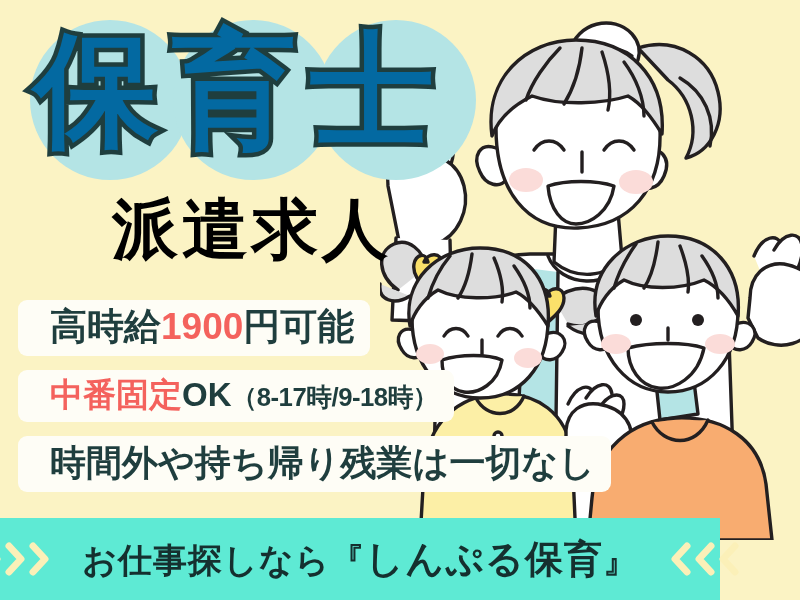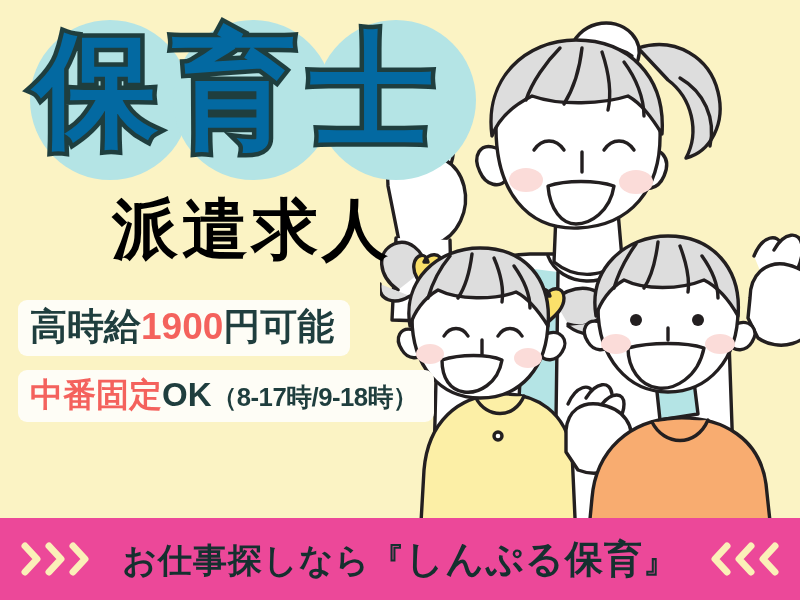--- a/index.html
+++ b/index.html
@@ -68,44 +68,44 @@
   .features {
     position: absolute;
     left: 18px;
     top: 300px;
     width: 560px;
   }
   .feature-pill {
     background: #FEFDF6;
     border-radius: 9px;
     display: inline-block;
-    padding: 6px 16px 8px 12px;
+    padding: 6px 16px 8px 32px;
     margin-bottom: 14px;
     white-space: nowrap;
     color: #1F3E3E;
     font-weight: 700;
   }
   .feature-pill .line {
     display: inline-block;
     line-height: 1.05;
   }
   .f1 { font-size: 37px; }
   .f2 { font-size: 33px; }
   .f3 { font-size: 36px; }
   .hl-red { color: #F4625D; }
   .small-paren { font-size: 0.78em; letter-spacing: -0.5px; }
 
   
   .bottom-bar {
     position: absolute;
     left: 0;
     bottom: 0;
-    width: 800px;
+    width: 720px;
     height: 82px;
-    background: #ec4899;
+    background: #5eead4;
     display: flex;
     align-items: center;
     justify-content: center;
     gap: 32px;
   }
   .chev-group { display: flex; gap: 3px; }
   .chev {
     width: 21px;
     height: 34px;
     display: block;
@@ -306,20 +306,23 @@
     </div>
     <br>
 
     <div class="feature-pill f2">
       <span class="line">
         <span class="hl-red">中番固定</span><span>OK</span><span class="small-paren">（8-17時/9-18時）</span>
       </span>
     </div>
     <br>
 
+    <div class="feature-pill f3">
+      <span class="line">時間外や持ち帰り残業は一切なし</span>
+    </div>
   </div>
 
   <div class="bottom-bar">
 
     <span class="chev-group">
       <svg class="chev" viewBox="0 0 21 34">
         <path d="M4 4 L 16 17 L 4 30" fill="none" stroke="#FBF0B8" stroke-width="7" stroke-linecap="round" stroke-linejoin="round"></path>
       </svg>
       <svg class="chev" viewBox="0 0 21 34">
         <path d="M4 4 L 16 17 L 4 30" fill="none" stroke="#FBF0B8" stroke-width="7" stroke-linecap="round" stroke-linejoin="round"></path>

